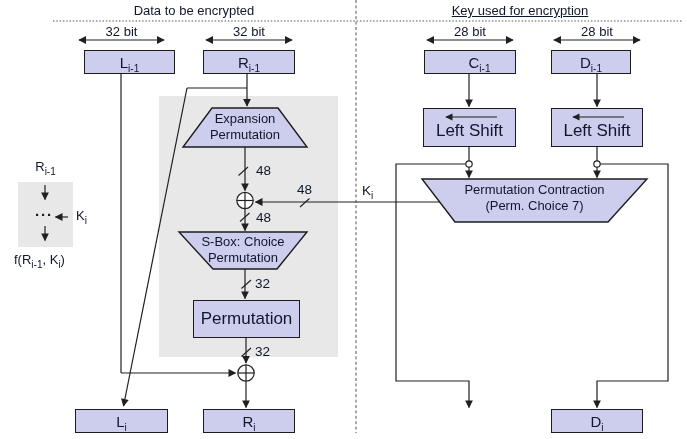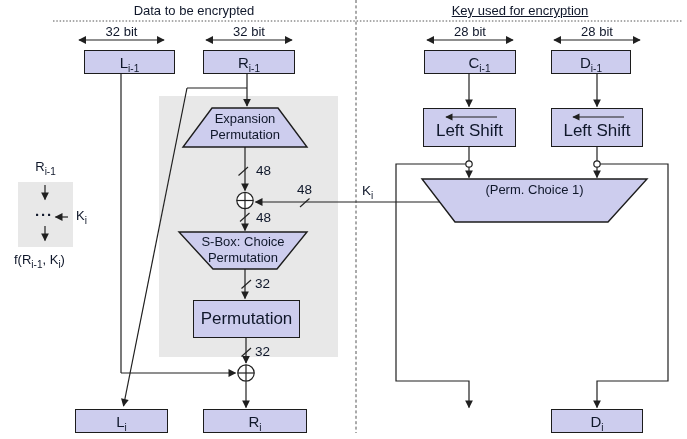--- a/index.html
+++ b/index.html
@@ -136,21 +136,22 @@
 
   <div class="traptxt" style="left:183px;top:111px;width:124px;">
     <div>Expansion</div>
       <div>Permutation</div>
   </div>
   <div class="traptxt" style="left:179px;top:234px;width:128px;">
     <div>S-Box: Choice</div>
       <div>Permutation</div>
   </div>
   <div class="traptxt" style="left:422px;top:182px;width:225px;">
-      <div>(Perm. Choice 1)</div>
+    <div>Permutation Contraction</div>
+      <div>(Perm. Choice 7)</div>
   </div>
 
   <div class="box lshift" style="left:423px;top:108px;width:93px;height:39px;">
     <svg width="58" height="9" viewBox="0 0 58 9">
       <defs>
           <marker id="ah2" viewBox="0 0 10 10" refX="9" refY="5" markerWidth="7" markerHeight="6" orient="auto">
             <path class="ah" d="M0,0 L10,5 L0,10 z"></path>
           </marker>
         </defs>
       <line class="wire" x1="56" y1="5" x2="5" y2="5" marker-end="url(#ah2)"></line>
@@ -171,21 +172,21 @@
   <div class="wlabel" style="left:256px;top:163px;">48</div>
   <div class="wlabel" style="left:297px;top:182px;">48</div>
   <div class="wlabel" style="left:256px;top:210px;">48</div>
   <div class="wlabel" style="left:255px;top:276px;">32</div>
   <div class="wlabel" style="left:255px;top:344px;">32</div>
   <div class="wlabel" style="left:362px;top:183px;"><span>K</span><sub>i</sub></div>
 
   <div class="box" style="left:75px;top:409px;width:93px;height:24px;">
     <div class="reglabel"><span>L</span><sub>i</sub></div>
   </div>
-  <div class="box" style="left:203px;top:409px;width:104px;height:24px;">
+  <div class="box" style="left:203px;top:409px;width:92px;height:24px;">
     <div class="reglabel"><span>R</span><sub>i</sub></div>
   </div>
   <div class="box" style="left:551px;top:409px;width:92px;height:24px;text-align:center;">
     <div class="reglabel"><span>D</span><sub>i</sub></div>
   </div>
 
   <div class="txt legendtxt" style="left:18px;top:159px;width:55px;text-align:center;"><span>R</span><sub>i-1</sub></div>
   <div class="txt dots" style="left:28px;top:206px;width:32px;text-align:center;">···</div>
   <div class="txt legendtxt" style="left:76px;top:208px;"><span>K</span><sub>i</sub></div>
   <div class="txt legendtxt" style="left:14px;top:252px;"><span>f(R</span><sub>i-1</sub><span>, K</span><sub>i</sub><span>)</span></div>

